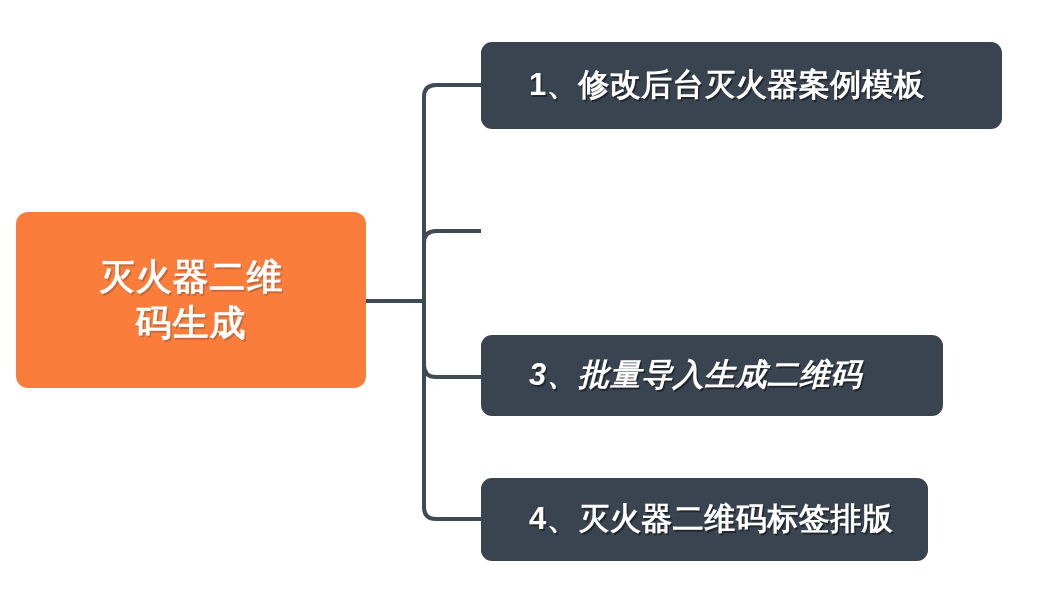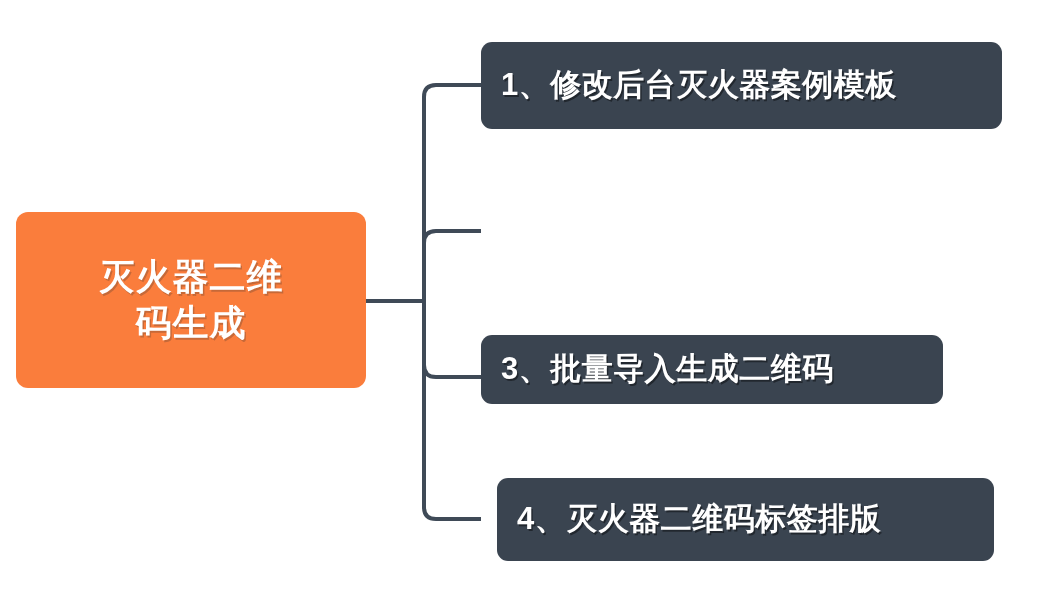--- a/index.html
+++ b/index.html
@@ -61,37 +61,37 @@
     text-shadow: 1.5px 1.5px 0 rgba(80, 60, 50, 0.30);
     white-space: pre-line;
     text-align: center;
   }
 
   
   .node-branch {
     background: #3a4450;
     border-radius: 11px;
     justify-content: flex-start;
-    padding-left: 20px;
+    padding-left: 48px;
     padding-right: 24px;
   }
   .node-branch .node-label {
     color: #ffffff;
     font-size: 31px;
     font-weight: bold;
     line-height: 1.1;
     letter-spacing: 0.5px;
     white-space: nowrap;
     text-shadow: 1.5px 1.5px 0 rgba(0, 0, 0, 0.42);
   }
 
   .node-b1 { left: 481px; top: 42px;  width: 521px; height: 87px; }
   .node-b2 { left: 481px; top: 190px; width: 391px; height: 83px; }
-  .node-b3 { left: 481px; top: 335px; width: 462px; height: 69px; }
-  .node-b4 { left: 481px; top: 478px; width: 497px; height: 83px; margin-left: 16px; }
+  .node-b3 { left: 481px; top: 335px; width: 462px; height: 81px; font-style: italic; }
+  .node-b4 { left: 481px; top: 478px; width: 447px; height: 83px; }
 </style>
 </head>
 <body>
 
 <div id="mindmap">
 
   <svg id="connectors" viewBox="0 0 1062 598" width="1062" height="598" aria-hidden="true">
 
     <path d="M 366 301 L 424 301" fill="none" stroke="#3f4a57" stroke-width="4" stroke-linecap="butt"></path>
 

